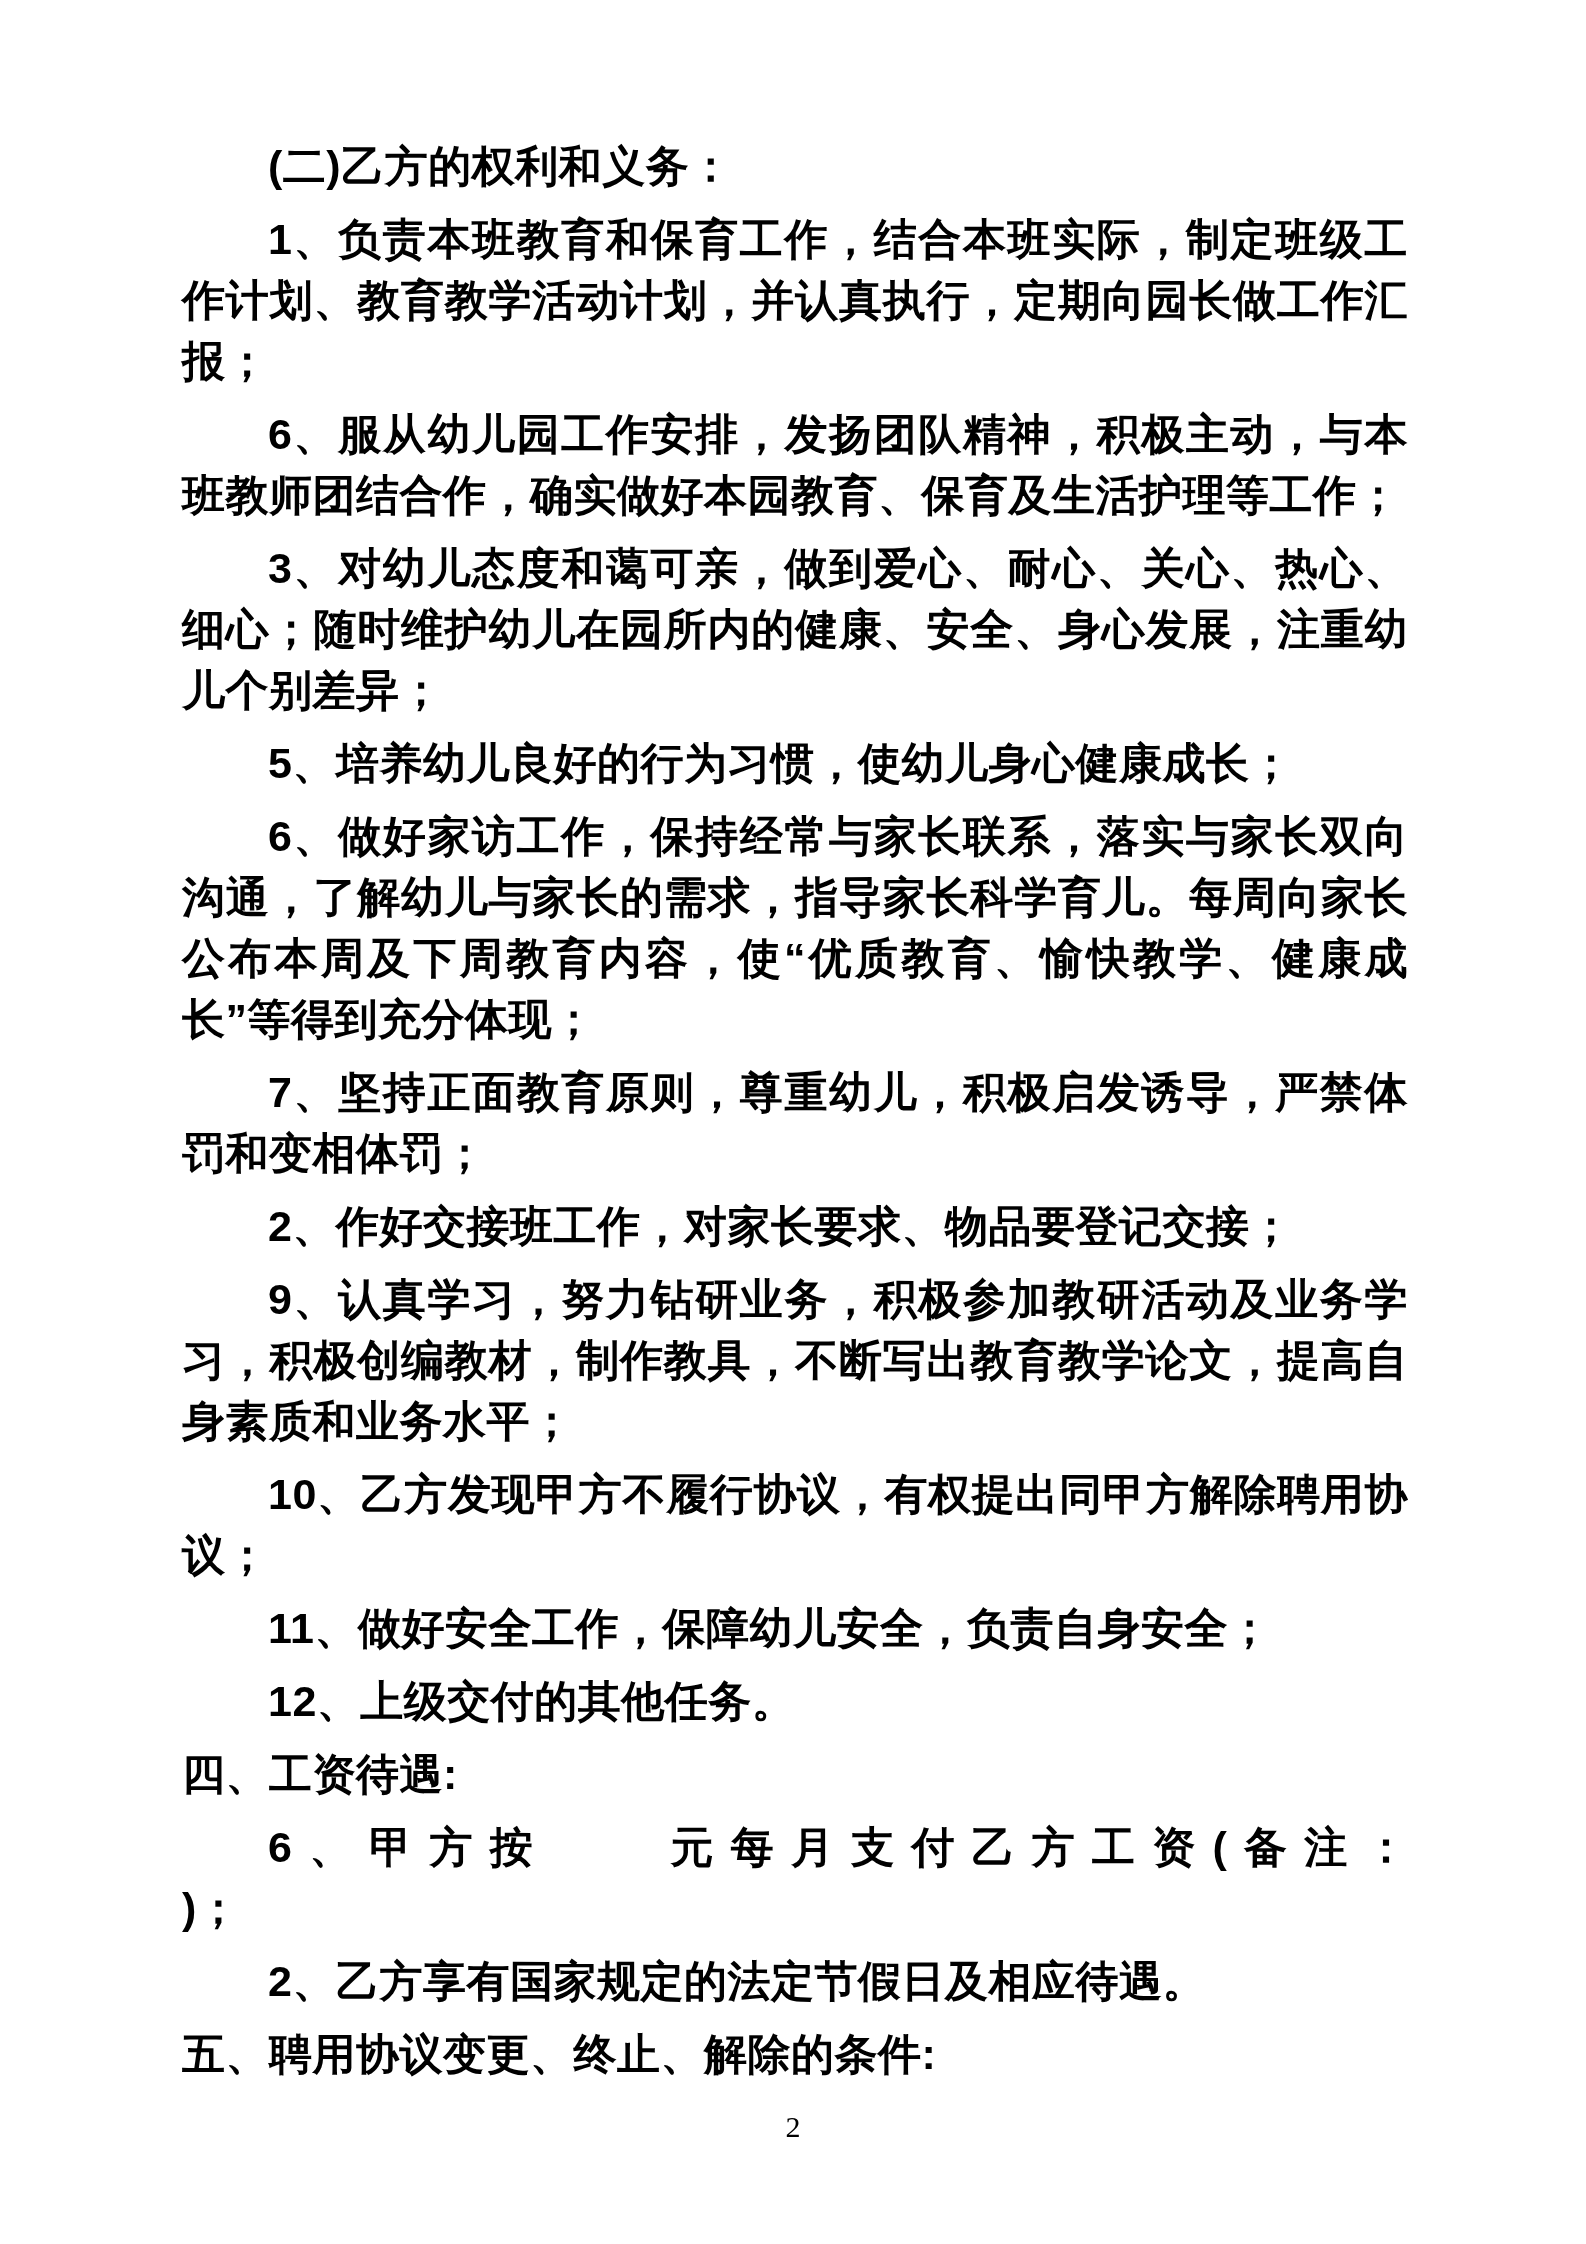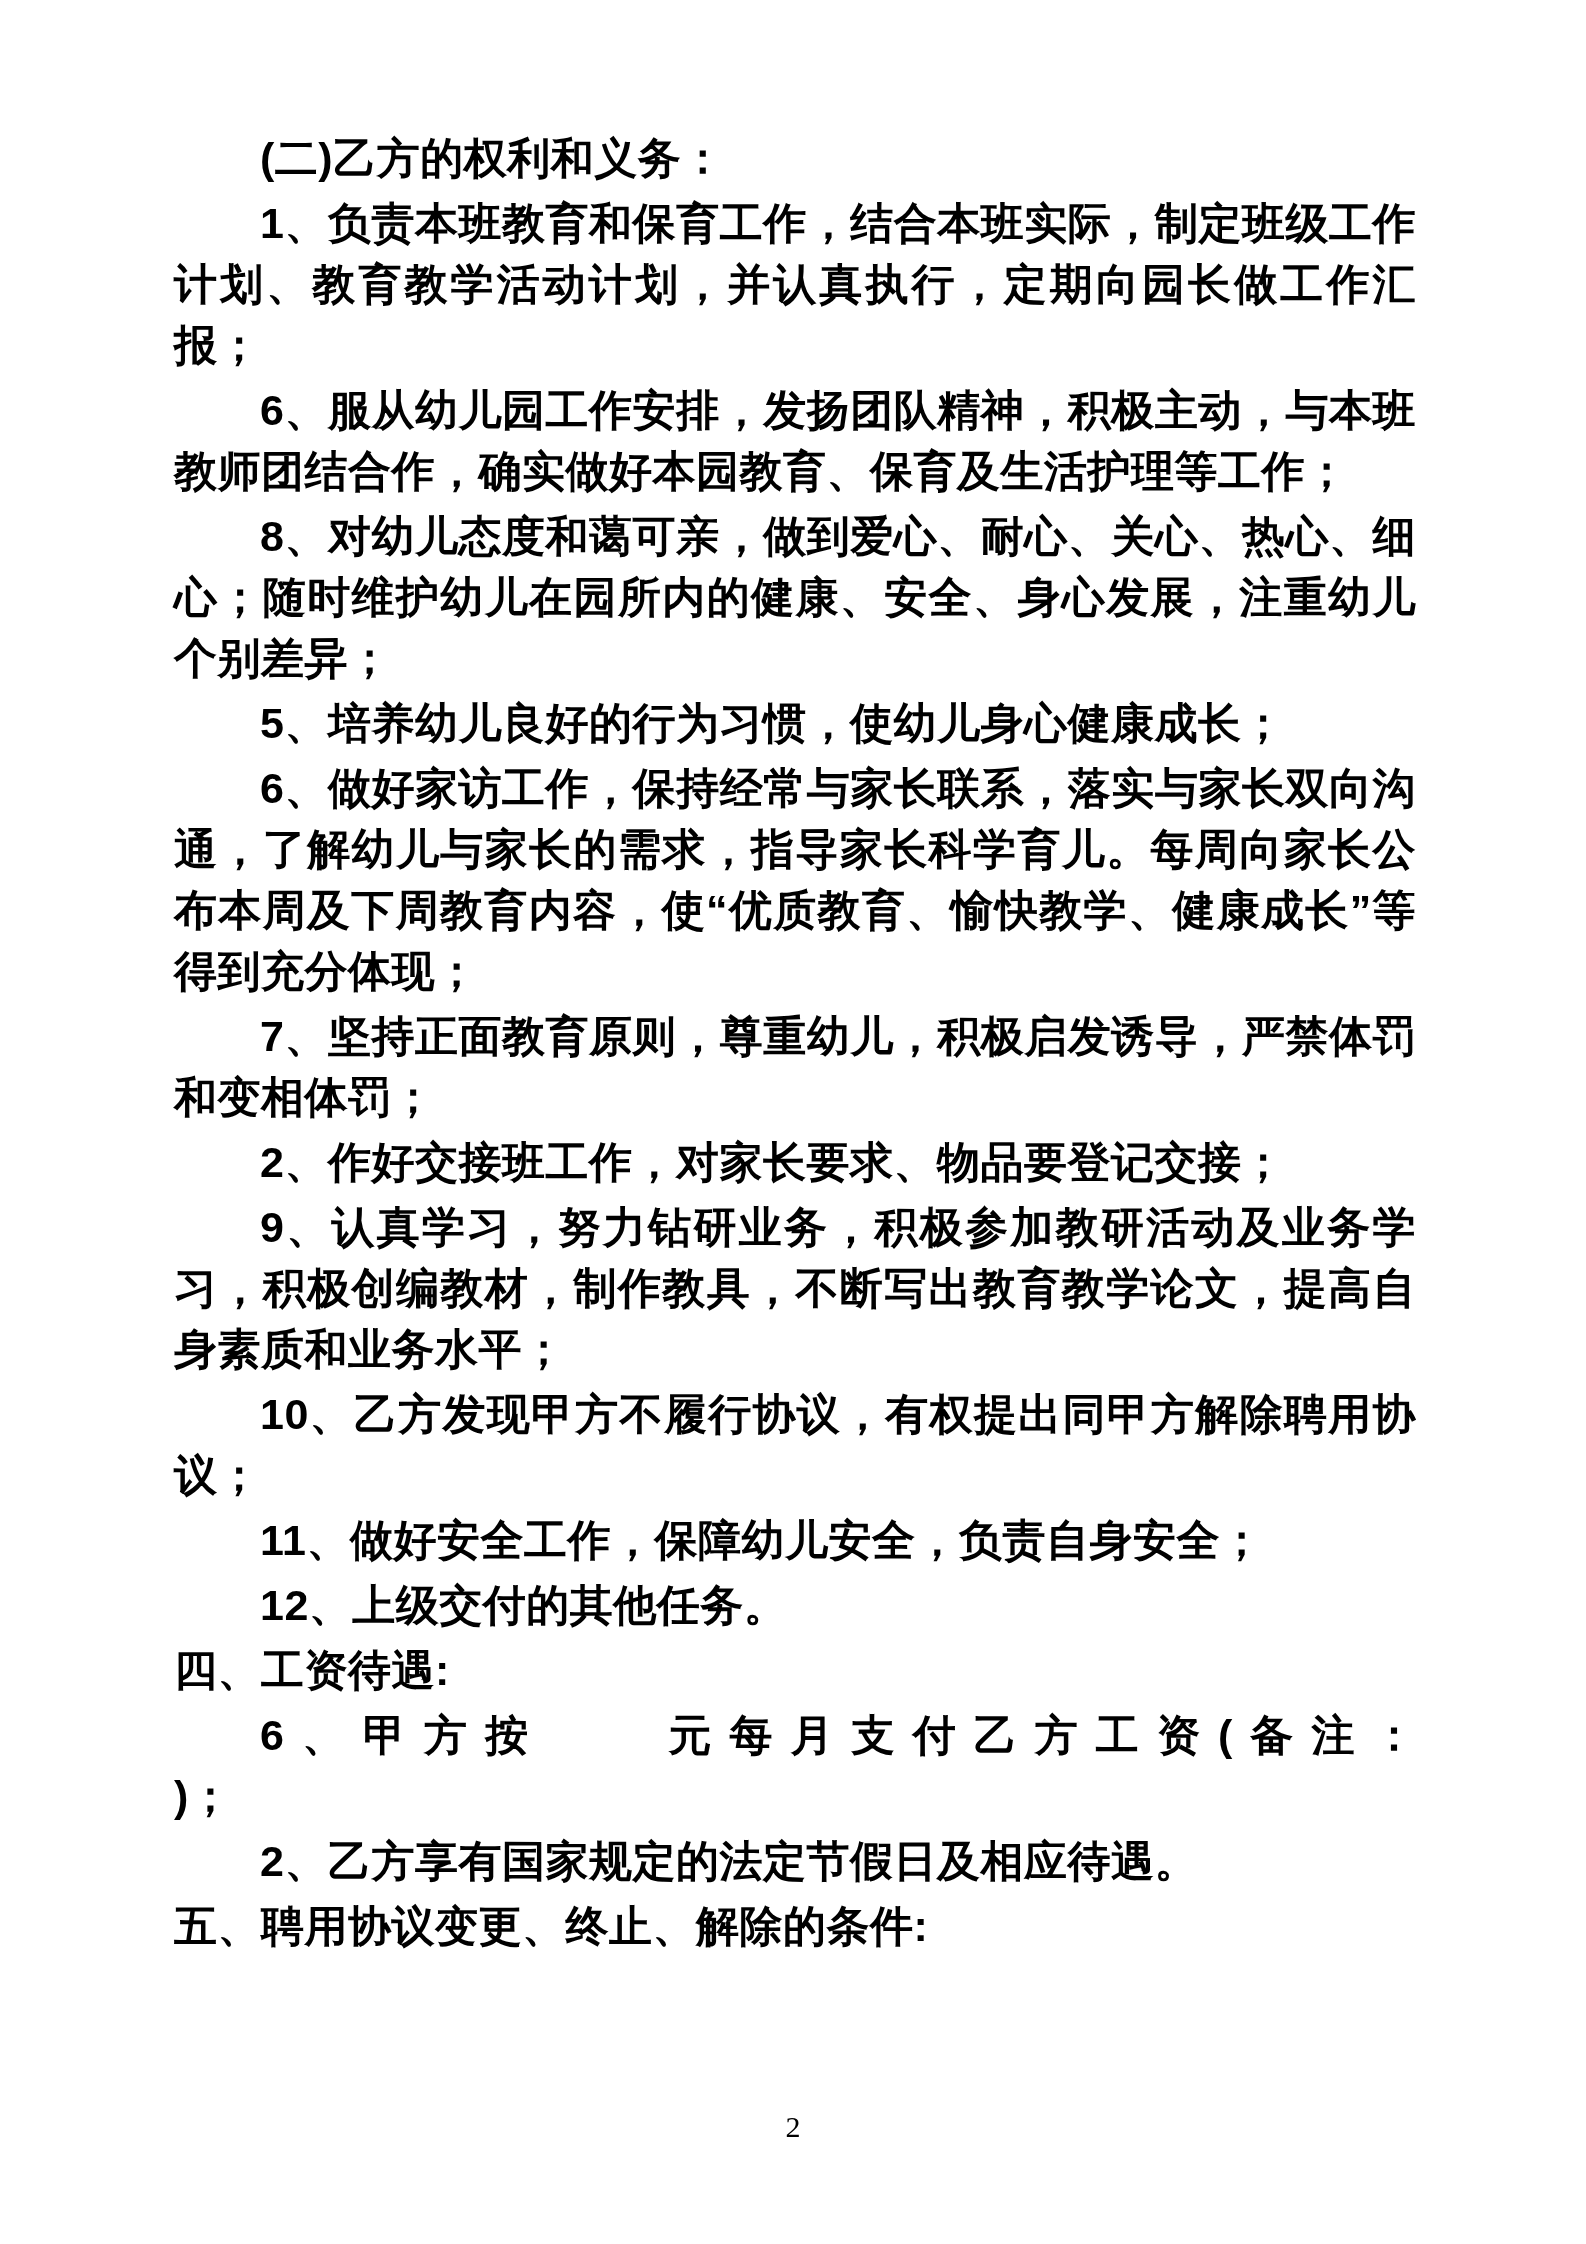--- a/index.html
+++ b/index.html
@@ -16,21 +16,21 @@
     background: #ffffff;
     color: #000000;
     font-family: "Liberation Sans", "DejaVu Sans", sans-serif;
     padding: 124px 166px 0 170px;
     overflow: hidden;
   }
   .content {
     width: 100%;
   }
   .para {
-    margin: 4px;
+    margin: 12px;
     font-size: 43px;
     line-height: 61px;
     font-weight: 700;
     text-align: justify;
     letter-spacing: 0.5px;
     word-break: break-all;
   }
   .para.indent {
     text-indent: 86px;
   }
@@ -47,21 +47,21 @@
   }
 </style>
 </head>
 <body>
 
 <div class="page">
   <div class="content" id="paragraphs">
       <p class="para indent">(二)乙方的权利和义务：</p>
       <p class="para indent">1、负责本班教育和保育工作，结合本班实际，制定班级工作计划、教育教学活动计划，并认真执行，定期向园长做工作汇报；</p>
       <p class="para indent">6、服从幼儿园工作安排，发扬团队精神，积极主动，与本班教师团结合作，确实做好本园教育、保育及生活护理等工作；</p>
-      <p class="para indent">8、对幼儿态度和蔼可亲，做到爱心、耐心、关心、热心、细心；随时维护幼儿在园所内的健康、安全、身心发展，注重幼儿个别差异；</p>
+      <p class="para indent">3、对幼儿态度和蔼可亲，做到爱心、耐心、关心、热心、细心；随时维护幼儿在园所内的健康、安全、身心发展，注重幼儿个别差异；</p>
       <p class="para indent">5、培养幼儿良好的行为习惯，使幼儿身心健康成长；</p>
       <p class="para indent">6、做好家访工作，保持经常与家长联系，落实与家长双向沟通，了解幼儿与家长的需求，指导家长科学育儿。每周向家长公布本周及下周教育内容，使“优质教育、愉快教学、健康成长”等得到充分体现；</p>
       <p class="para indent">7、坚持正面教育原则，尊重幼儿，积极启发诱导，严禁体罚和变相体罚；</p>
       <p class="para indent">2、作好交接班工作，对家长要求、物品要登记交接；</p>
       <p class="para indent">9、认真学习，努力钻研业务，积极参加教研活动及业务学习，积极创编教材，制作教具，不断写出教育教学论文，提高自身素质和业务水平；</p>
       <p class="para indent">10、乙方发现甲方不履行协议，有权提出同甲方解除聘用协议；</p>
       <p class="para indent">11、做好安全工作，保障幼儿安全，负责自身安全；</p>
       <p class="para indent">12、上级交付的其他任务。</p>
       <p class="para">四、工资待遇:</p>
       <p class="para indent">6、甲方按　　元每月支付乙方工资(备注：　　　　　　　　)；</p>

